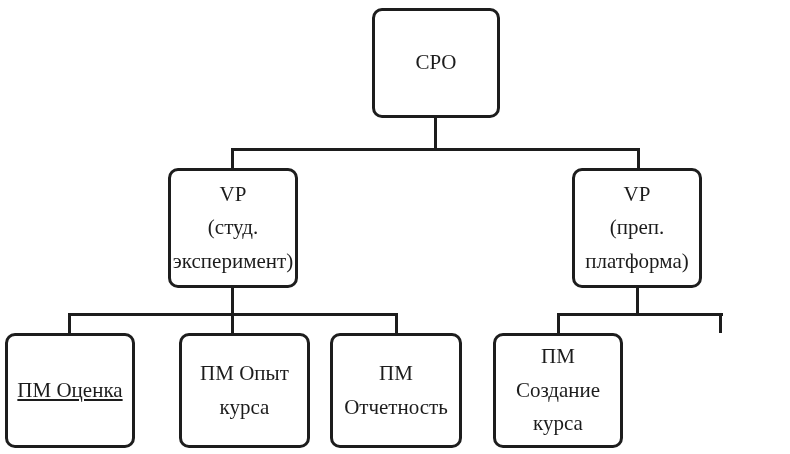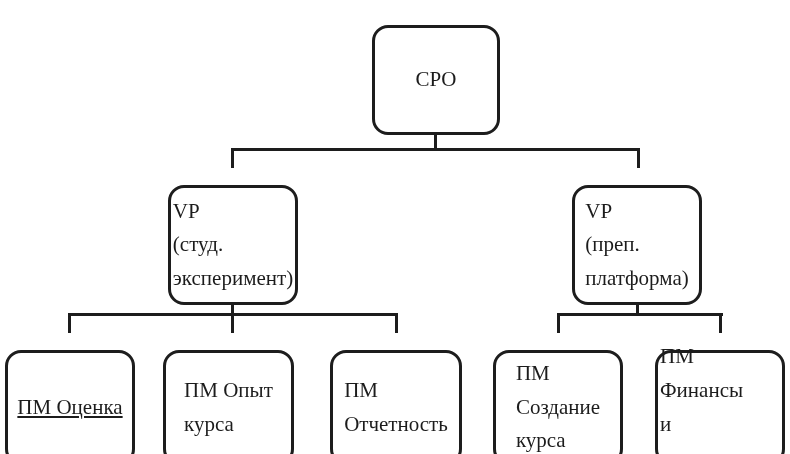--- a/index.html
+++ b/index.html
@@ -13,42 +13,41 @@
     height: 454px;
     background: #ffffff;
     font-family: "Liberation Serif", "DejaVu Serif", serif;
     color: #1c1c1c;
     overflow: hidden;
   }
   .node {
     position: absolute;
     box-sizing: border-box;
     border: 3px solid #1d1d1d;
-    border-radius: 16px;
+    border-radius: 10px;
     background: #ffffff;
     display: flex;
     align-items: center;
     justify-content: center;
-    text-align: left;
+    text-align: center;
     font-size: 21px;
     line-height: 1.6;
     white-space: pre-line;
     padding: 2px;
-    margin-top: 17px;
   }
   .line {
     position: absolute;
     background: #1d1d1d;
   }
   
   .n-root { left: 372px; top: 8px;   width: 128px; height: 110px; }
   .n-vp1  { left: 168px; top: 168px; width: 130px; height: 120px; }
   .n-vp2  { left: 572px; top: 168px; width: 130px; height: 120px; }
   .n-pm1  { left: 5px;   top: 333px; width: 130px; height: 115px; text-decoration: underline; }
-  .n-pm2  { left: 163px; top: 333px; width: 131px; height: 115px; }
+  .n-pm2  { left: 179px; top: 333px; width: 131px; height: 115px; }
   .n-pm3  { left: 330px; top: 333px; width: 132px; height: 115px; }
   .n-pm4  { left: 493px; top: 333px; width: 130px; height: 115px; }
   .n-pm5  { left: 655px; top: 333px; width: 130px; height: 115px; }
   
   .l-root-down { left: 434px; top: 118px; width: 3px;   height: 33px; }
   .l-top-h     { left: 231px; top: 148px; width: 409px; height: 3px;  }
   .l-vp1-drop  { left: 231px; top: 148px; width: 3px;   height: 20px; }
   .l-vp2-drop  { left: 637px; top: 148px; width: 3px;   height: 20px; }
   
   .l-vp1-down  { left: 231px; top: 288px; width: 3px;   height: 45px; }
@@ -110,19 +109,14 @@
     <span>ПМ
 Отчетность</span>
   </div>
 
   <div class="node n-pm4">
     <span>ПМ
 Создание
 курса</span>
   </div>
 
-  <div class="node n-pm5">
-    <span>ПМ Финансы
-и
-управление</span>
-  </div>
 
 </div>
 
 </body></html>

